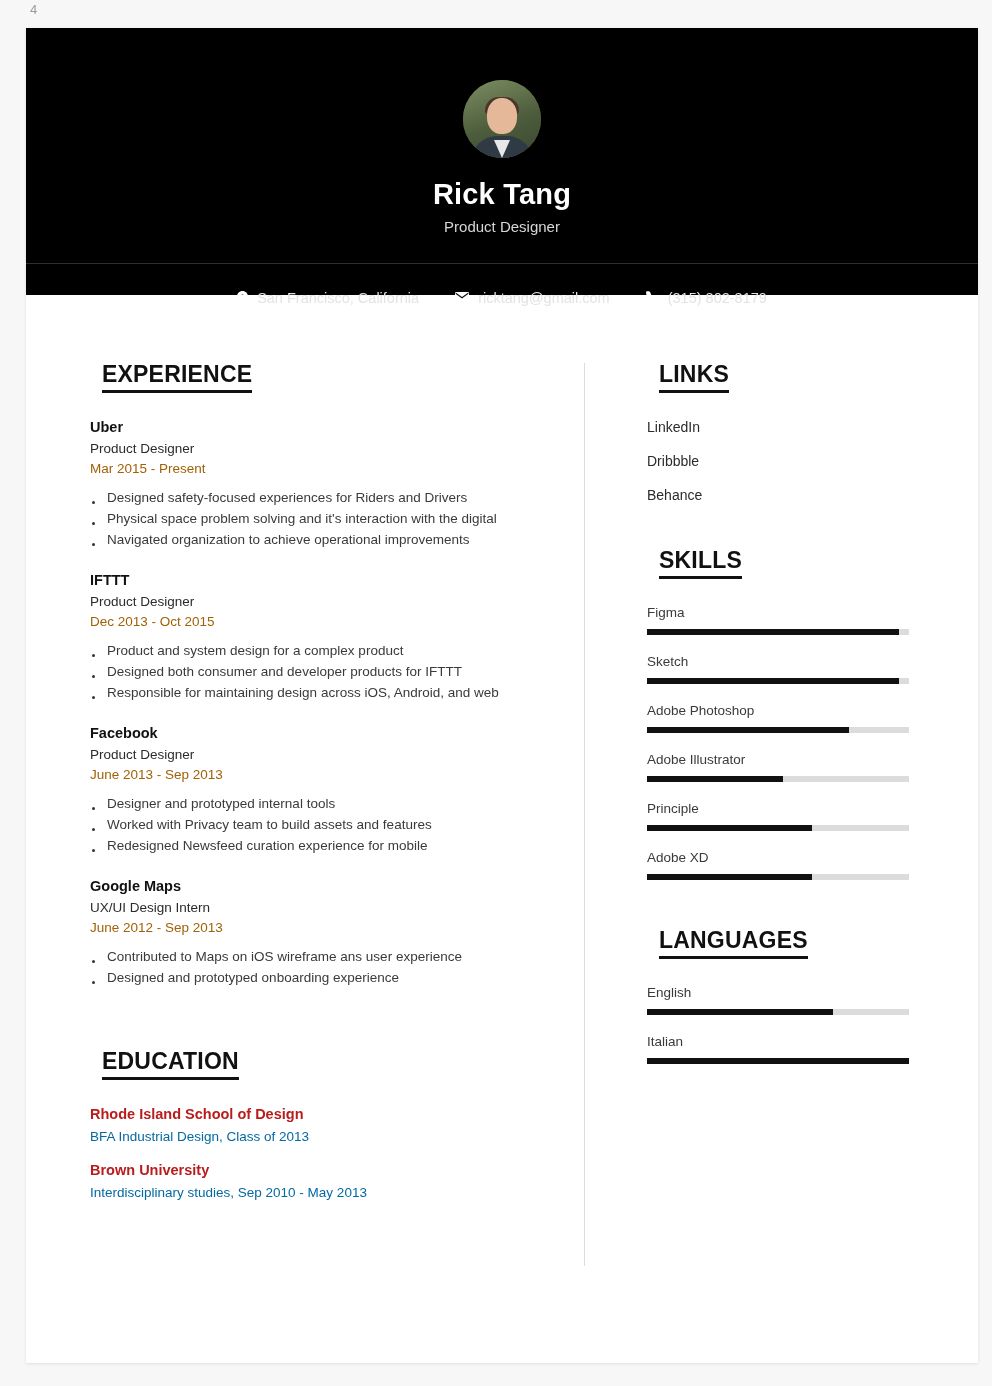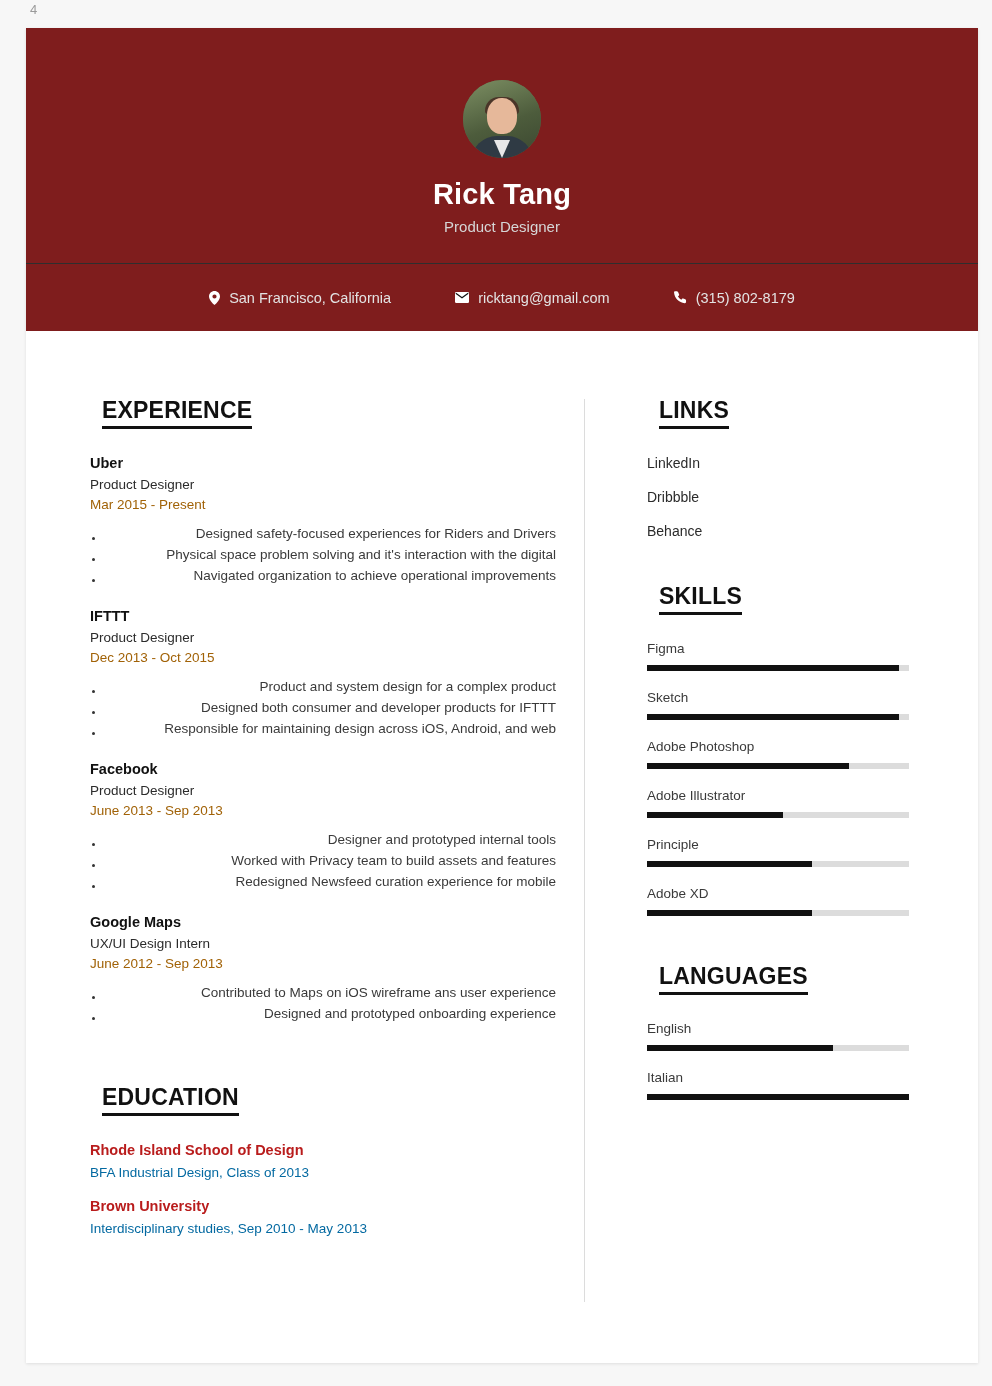--- a/index.html
+++ b/index.html
@@ -22,22 +22,22 @@
     top: 28px;
     left: 26px;
     width: 952px;
     height: 1335px;
     background: #ffffff;
     box-shadow: 0 1px 3px rgba(0,0,0,0.10);
     overflow: hidden;
   }
   
   .header {
-    background: #7f1d1d;
-    height: 303px;
+    background: #000000;
+    height: 267px;
     position: relative;
   }
   .header-main {
     height: 235px;
     display: flex;
     flex-direction: column;
     align-items: center;
     justify-content: flex-start;
     padding-top: 52px;
   }
@@ -93,21 +93,21 @@
     margin-top: 7px;
     color: #d6d6d6;
     font-size: 15px;
   }
   .contact-bar {
     border-top: 1px solid #2e2e2e;
     height: 68px;
     display: flex;
     align-items: center;
     justify-content: center;
-    gap: 64px;
+    gap: 36px;
   }
   .contact-item {
     display: flex;
     align-items: center;
     gap: 9px;
     color: #e3e3e3;
     font-size: 14.5px;
   }
   .contact-item svg { display:block; }
   
@@ -159,21 +159,20 @@
     color: #a16207;
     margin-bottom: 11px;
   }
   ul.bullets { list-style: none; }
   ul.bullets li {
     position: relative;
     font-size: 13.5px;
     color: #3a3a3a;
     line-height: 21px;
     padding-left: 17px;
-    text-align: right;
   }
   ul.bullets li:before {
     content: "";
     position: absolute;
     left: 2px;
     top: 14px;
     width: 3px;
     height: 3px;
     border-radius: 50%;
     background: #333;

